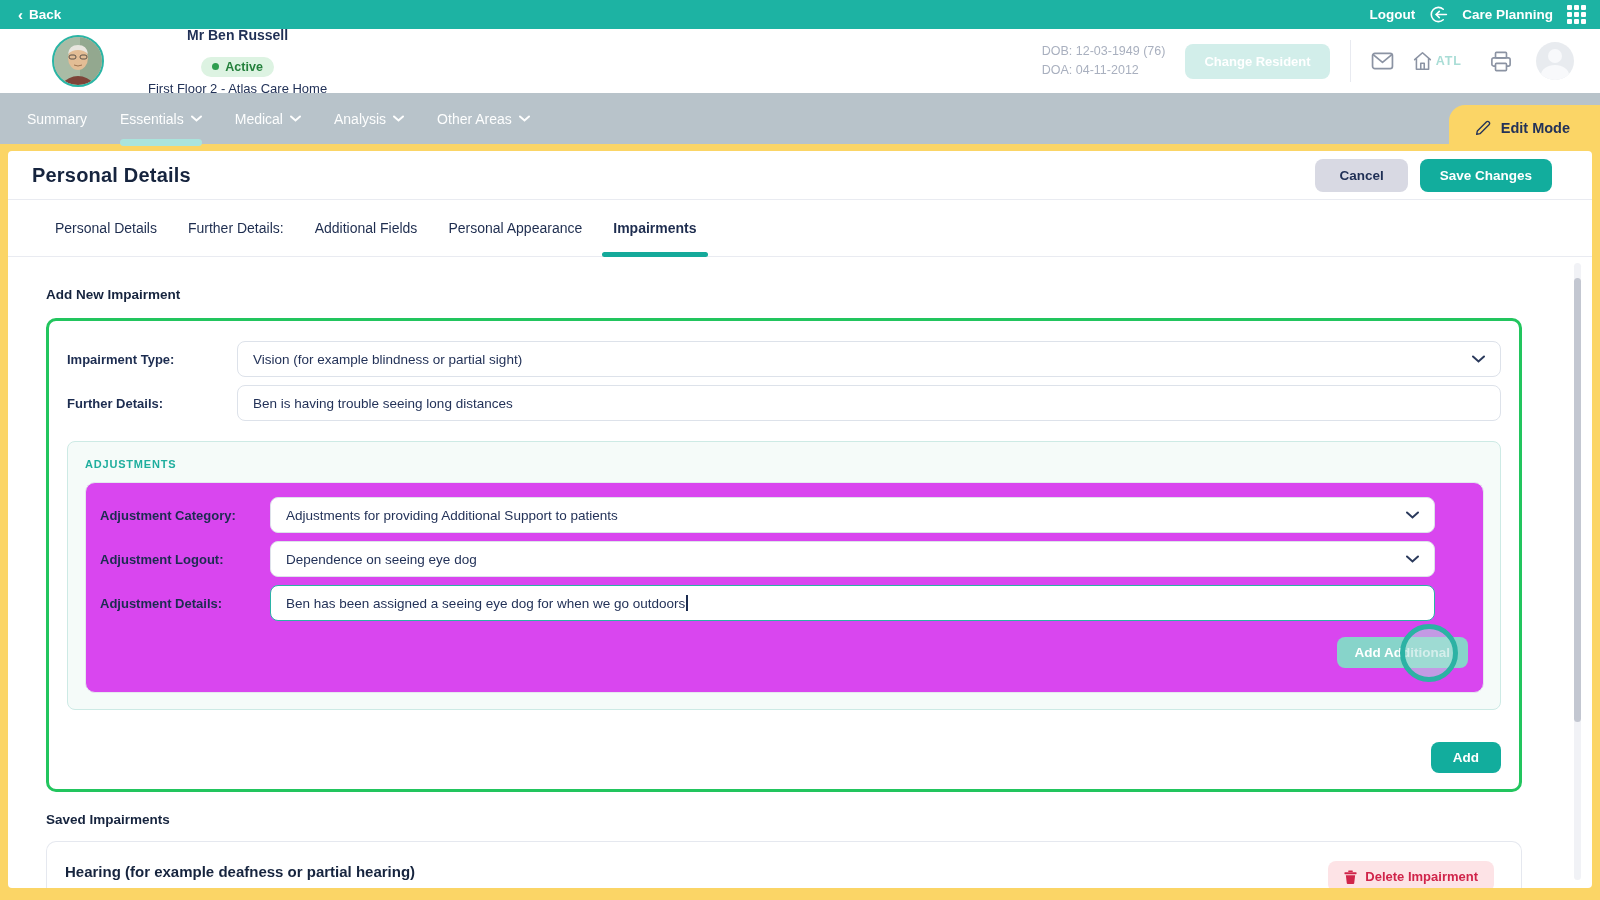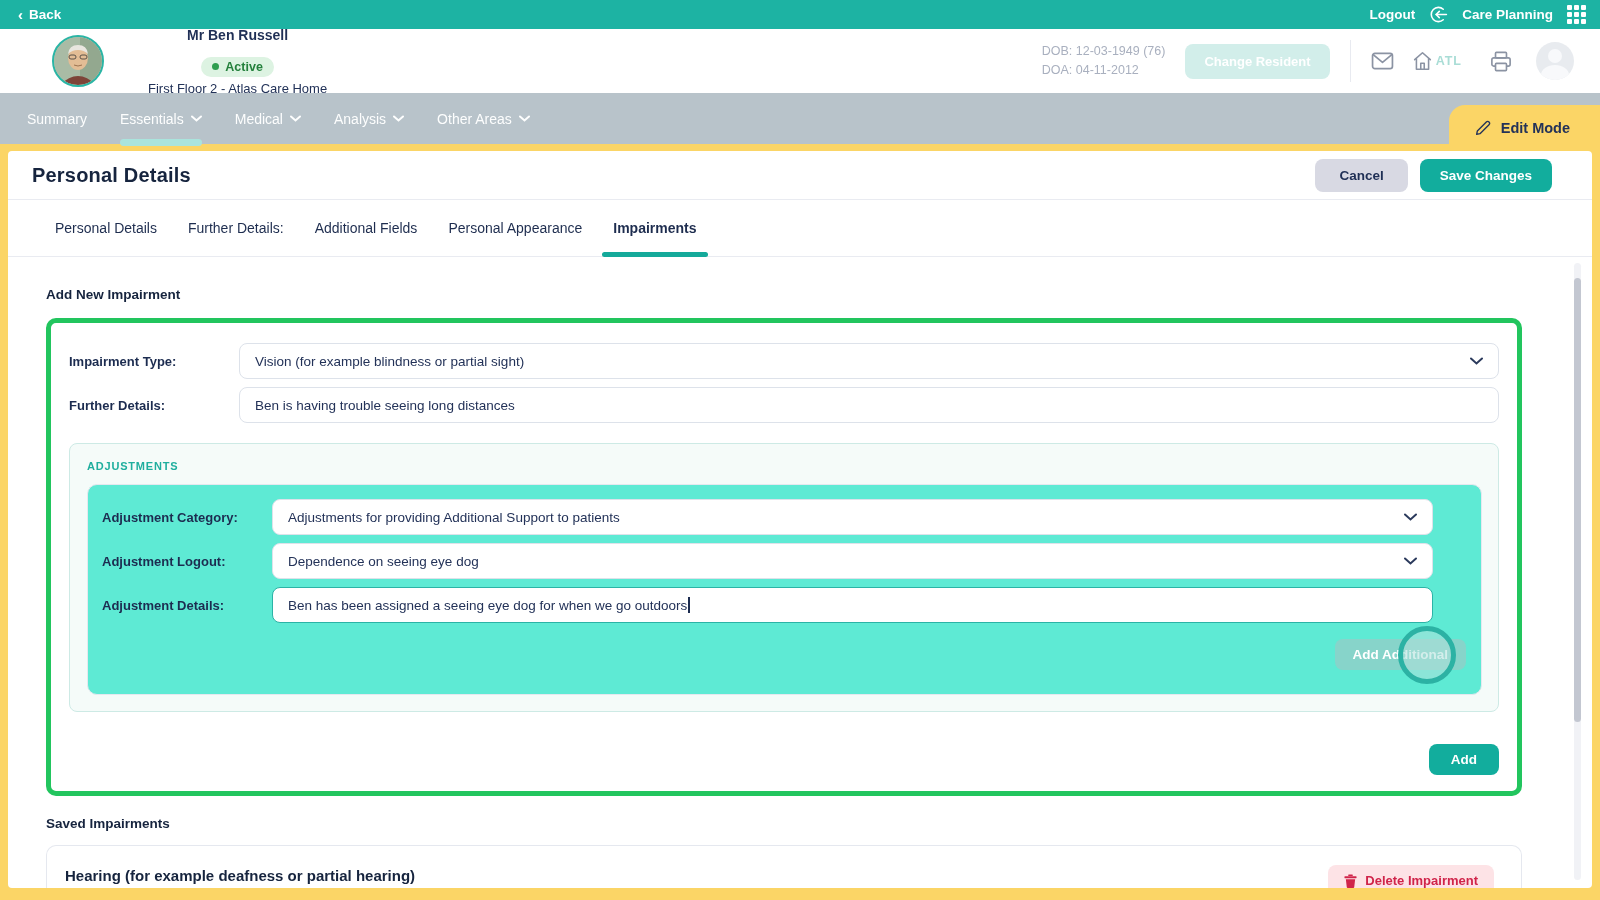--- a/index.html
+++ b/index.html
@@ -54,31 +54,31 @@
   .btn-teal { background:#12ad9d; color:#fff; }
 
   .tabs { display:flex; align-items:center; gap:27px; padding-left:45px; border-bottom:1px solid #e9ebf1; }
   .tab { font-size:14px; color:#1e2d4f; padding:20px 2px; position:relative; cursor:pointer; white-space:nowrap; }
   .tab.active { font-weight:600; }
   .tab.active::after { content:""; position:absolute; left:-9px; right:-9px; bottom:-1px; height:5px; background:#14a99a; border-radius:4px; }
 
   .scroll-content { padding:18px 70px 0 38px; position:relative; }
   .section-heading { font-size:13.5px; font-weight:700; color:#16243e; margin:12px 0 16px; }
 
-  .outer-card { border:5px solid #22c55e; border-radius:10px; padding:20px 18px 16px 18px; background:#fff; }
+  .outer-card { border:3px solid #22c55e; border-radius:10px; padding:20px 18px 16px 18px; background:#fff; }
   .form-row { display:flex; align-items:center; margin-bottom:8px; }
   .form-label { width:170px; flex:0 0 170px; font-size:13px; font-weight:700; color:#1c2c50; }
   .field { flex:1; height:36px; border:1px solid #dde2ea; border-radius:8px; background:#fff; display:flex; align-items:center; padding:0 15px; font-size:13.5px; color:#233258; cursor:pointer; }
   .field.select { justify-content:space-between; }
   .field.focus { border:1.5px solid #2bb3a6; }
   .caret { display:inline-block; width:1.5px; height:16px; background:#1c2c50; margin-left:1px; vertical-align:-3px; }
 
   .mint-box { margin-top:20px; border:1px solid #cdeae5; background:#f5fbf9; border-radius:8px; padding:14px 16px 16px 17px; }
   .mint-label { font-size:11px; font-weight:700; color:#1fae9e; letter-spacing:.8px; margin:2px 0 12px; }
-  .inner-card { background:#5eead4; border:1px solid #e5e8ef; border-radius:10px; padding:14px 15px 14px 14px; }
+  .inner-card { background:#d946ef; border:1px solid #e5e8ef; border-radius:10px; padding:14px 15px 14px 14px; }
   .inner-card .form-row { margin-right:33px; }
   .add-adj-row { display:flex; justify-content:flex-end; margin-top:16px; margin-bottom:10px; position:relative; }
   .btn-light-teal { background:#87d4ca; color:#fff; padding:8px 18px; }
   .click-indicator { position:absolute; right:10px; top:50%; transform:translateY(-50%); width:58px; height:58px; border:5px solid #2cb2a4; border-radius:50%; background:rgba(177,224,218,.55); z-index:3; pointer-events:none; }
 
   .add-row { display:flex; justify-content:flex-end; margin-top:32px; }
   .add-row .btn { padding:8px 22px; }
 
   .saved-heading { font-size:13.5px; font-weight:700; color:#16243e; margin:20px 0 14px; }
   .saved-card { border:1px solid #e5e8ef; border-radius:10px 10px 0 0; border-bottom:none; padding:21px 18px; position:relative; min-height:110px; }

